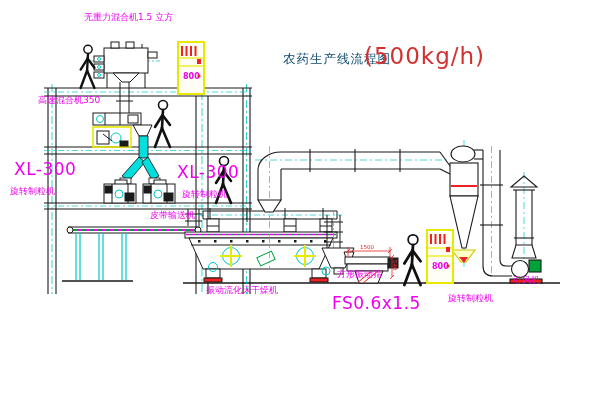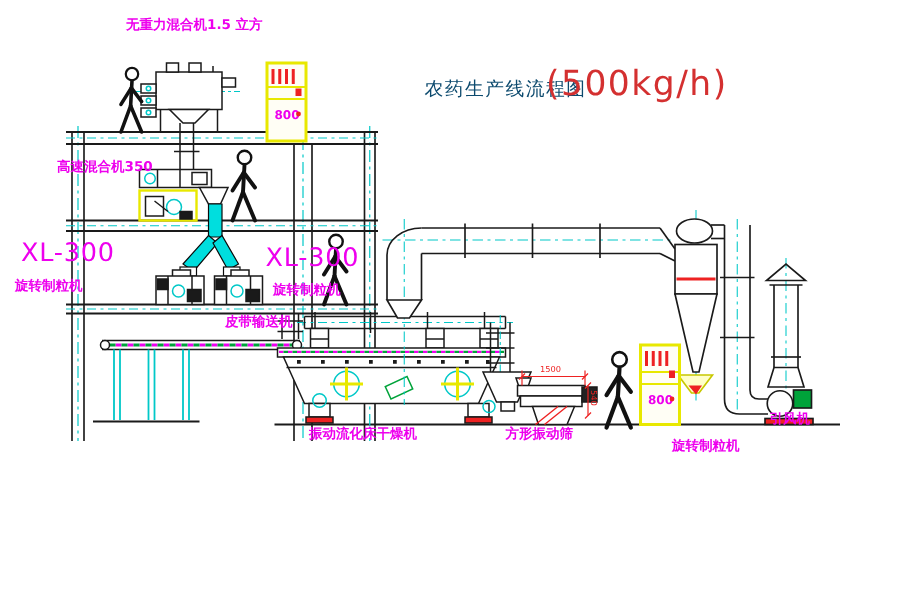--- a/index.html
+++ b/index.html
@@ -1,19 +1,19 @@
 <!DOCTYPE html>
 <html><head>
 <meta charset="utf-8">
 <style>
   html,body{margin:0;padding:0;background:#888;}
   #canvas{position:relative;width:600px;height:403px;background:#ffffff;overflow:hidden;
           font-family:"DejaVu Sans","Liberation Sans",sans-serif;}
   #drawing{position:absolute;left:0;top:0;}
-  .label{position:absolute;white-space:nowrap;line-height:1;color:#ee00ee;font-weight:700;}
+  .label{position:absolute;white-space:nowrap;line-height:1;color:#ee00ee;font-weight:400;}
   .sm{font-size:9px;}
   .model{font-size:17px;font-weight:400;letter-spacing:.5px;text-align:right;}
   .title-cn{color:#0c4a6e;font-size:12.5px;font-weight:400;letter-spacing:1px;}
   .title-cap{color:#d43030;font-size:23px;font-weight:400;letter-spacing:1px;}
   .dim{color:#ee2222;font-size:5.5px;font-weight:400;}
   .rot{transform:rotate(90deg);transform-origin:left top;}
 </style>
 </head>
 <body>
 
@@ -321,32 +321,33 @@
   <use href="#person-sym" transform="translate(88,88) scale(0.92)"></use>
   <use href="#person-sym" transform="translate(163,147)"></use>
   <use href="#person-sym" transform="translate(224,203)"></use>
   <use href="#person-sym" transform="translate(413,285) scale(1.08)"></use>
 </svg>
 
 <div class="label title-cn" style="left:283px;top:53px;">农药生产线流程图</div>
 <div class="label title-cap" style="left:364px;top:45px;">(500kg/h)</div>
 
 <div class="label sm" style="left:84px;top:13px;">无重力混合机1.5 立方</div>
-<div class="label sm" style="left:38px;top:108px;">高速混合机350</div>
+<div class="label sm" style="left:38px;top:96px;">高速混合机350</div>
 
 <div class="label model" style="left:14px;top:161px;">XL-300</div>
 <div class="label sm" style="left:10px;top:187px;">旋转制粒机</div>
 <div class="label model" style="left:177px;top:164px;">XL-300</div>
 <div class="label sm" style="left:182px;top:190px;">旋转制粒机</div>
 
 <div class="label sm" style="left:150px;top:211px;">皮带输送机</div>
 
 <div class="label sm" style="left:206px;top:286px;">振动流化床干燥机</div>
 
-<div class="label sm" style="left:337px;top:286px;">方形振动筛</div>
+<div class="label sm" style="left:337px;top:270px;">方形振动筛</div>
+<div class="label model" style="left:332px;top:295px;">FS0.6x1.5</div>
 
 <div class="label sm" style="left:448px;top:294px;">旋转制粒机</div>
 <div class="label sm" style="left:513px;top:276px;">引风机</div>
 
 <div class="label dim" style="left:360px;top:245px;">1500</div>
 <div class="label dim rot" style="left:397px;top:260px;">540</div>
 
 </div>
 
 </body></html>

